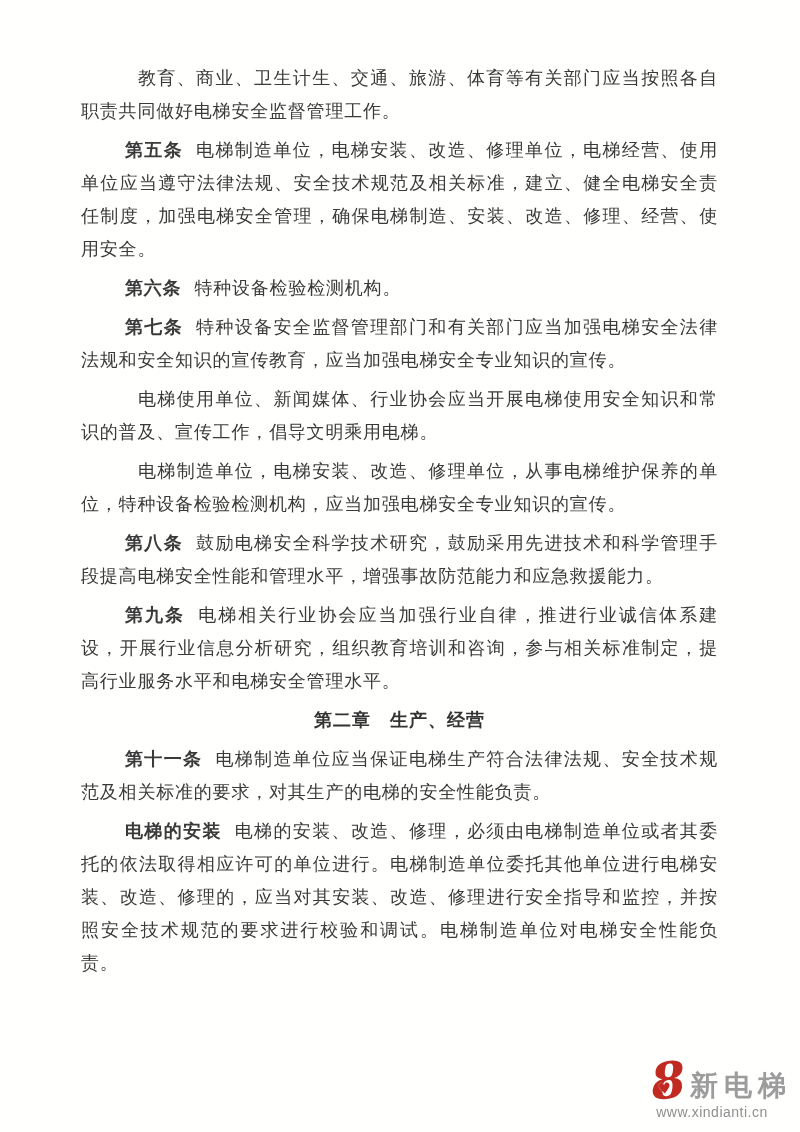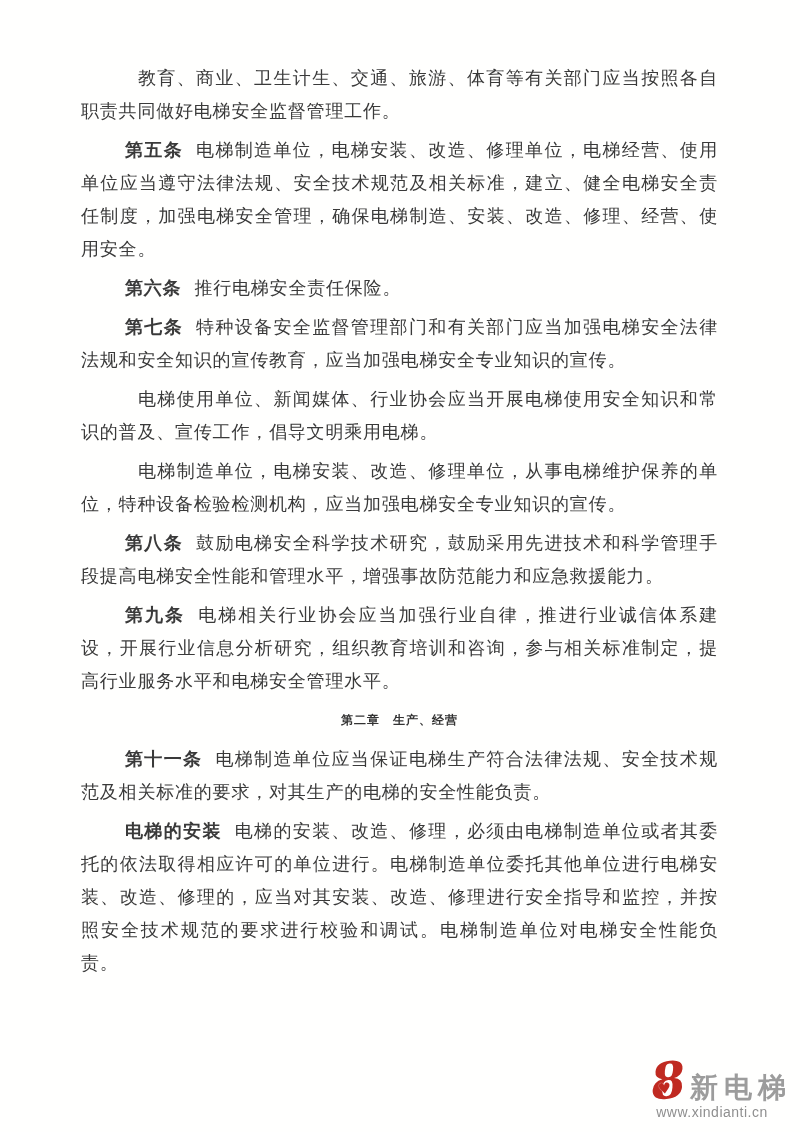--- a/index.html
+++ b/index.html
@@ -29,21 +29,21 @@
   p.para {
     margin: 0 0 6px 0;
     text-indent: 44px;
   }
   .article-label {
     font-weight: 700;
     margin-right: 13px;
   }
   h2.chapter {
     margin: 3px 0 6px 0;
-    font-size: 12px;
+    font-size: 18px;
     line-height: 33px;
     font-weight: 700;
     text-align: center;
     letter-spacing: 1px;
     color: #333333;
   }
   
   .watermark {
     position: absolute;
     right: 8px;
@@ -73,21 +73,21 @@
     position: absolute;
     left: 6px;
     top: 22px;
     font-size: 15px;
     font-style: normal;
     line-height: 1;
     color: #c02a21;
     text-shadow: 0 0 1px #ffffff;
   }
   .brand-name {
-    font-family: Liberation Sans, sans-serif;
+    font-family: Liberation Mono, monospace;
     font-weight: 700;
     font-size: 28px;
     line-height: 30px;
     letter-spacing: 6px;
     color: #9c9c9c;
     text-shadow: 1px 1px 0 #ffffff;
   }
   .brand-url {
     font-family: "Liberation Sans", "DejaVu Sans", sans-serif;
     font-weight: 400;
@@ -103,21 +103,21 @@
 </head>
 <body>
 
 <div class="page">
   <div class="page-content">
 
     <p class="para"><span class="article-label"></span><span>教育、商业、卫生计生、交通、旅游、体育等有关部门应当按照各自职责共同做好电梯安全监督管理工作。</span></p>
 
     <p class="para"><span class="article-label">第五条</span><span>电梯制造单位，电梯安装、改造、修理单位，电梯经营、使用单位应当遵守法律法规、安全技术规范及相关标准，建立、健全电梯安全责任制度，加强电梯安全管理，确保电梯制造、安装、改造、修理、经营、使用安全。</span></p>
 
-    <p class="para"><span class="article-label">第六条</span><span>推行电梯安全责任保险。</span></p>
+    <p class="para"><span class="article-label">第六条</span><span>特种设备检验检测机构。</span></p>
 
 
     <p class="para"><span class="article-label">第七条</span><span>特种设备安全监督管理部门和有关部门应当加强电梯安全法律法规和安全知识的宣传教育，应当加强电梯安全专业知识的宣传。</span></p>
 
     <p class="para"><span class="article-label"></span><span>电梯使用单位、新闻媒体、行业协会应当开展电梯使用安全知识和常识的普及、宣传工作，倡导文明乘用电梯。</span></p>
 
     <p class="para"><span class="article-label"></span><span>电梯制造单位，电梯安装、改造、修理单位，从事电梯维护保养的单位，特种设备检验检测机构，应当加强电梯安全专业知识的宣传。</span></p>
 
     <p class="para"><span class="article-label">第八条</span><span>鼓励电梯安全科学技术研究，鼓励采用先进技术和科学管理手段提高电梯安全性能和管理水平，增强事故防范能力和应急救援能力。</span></p>
 

